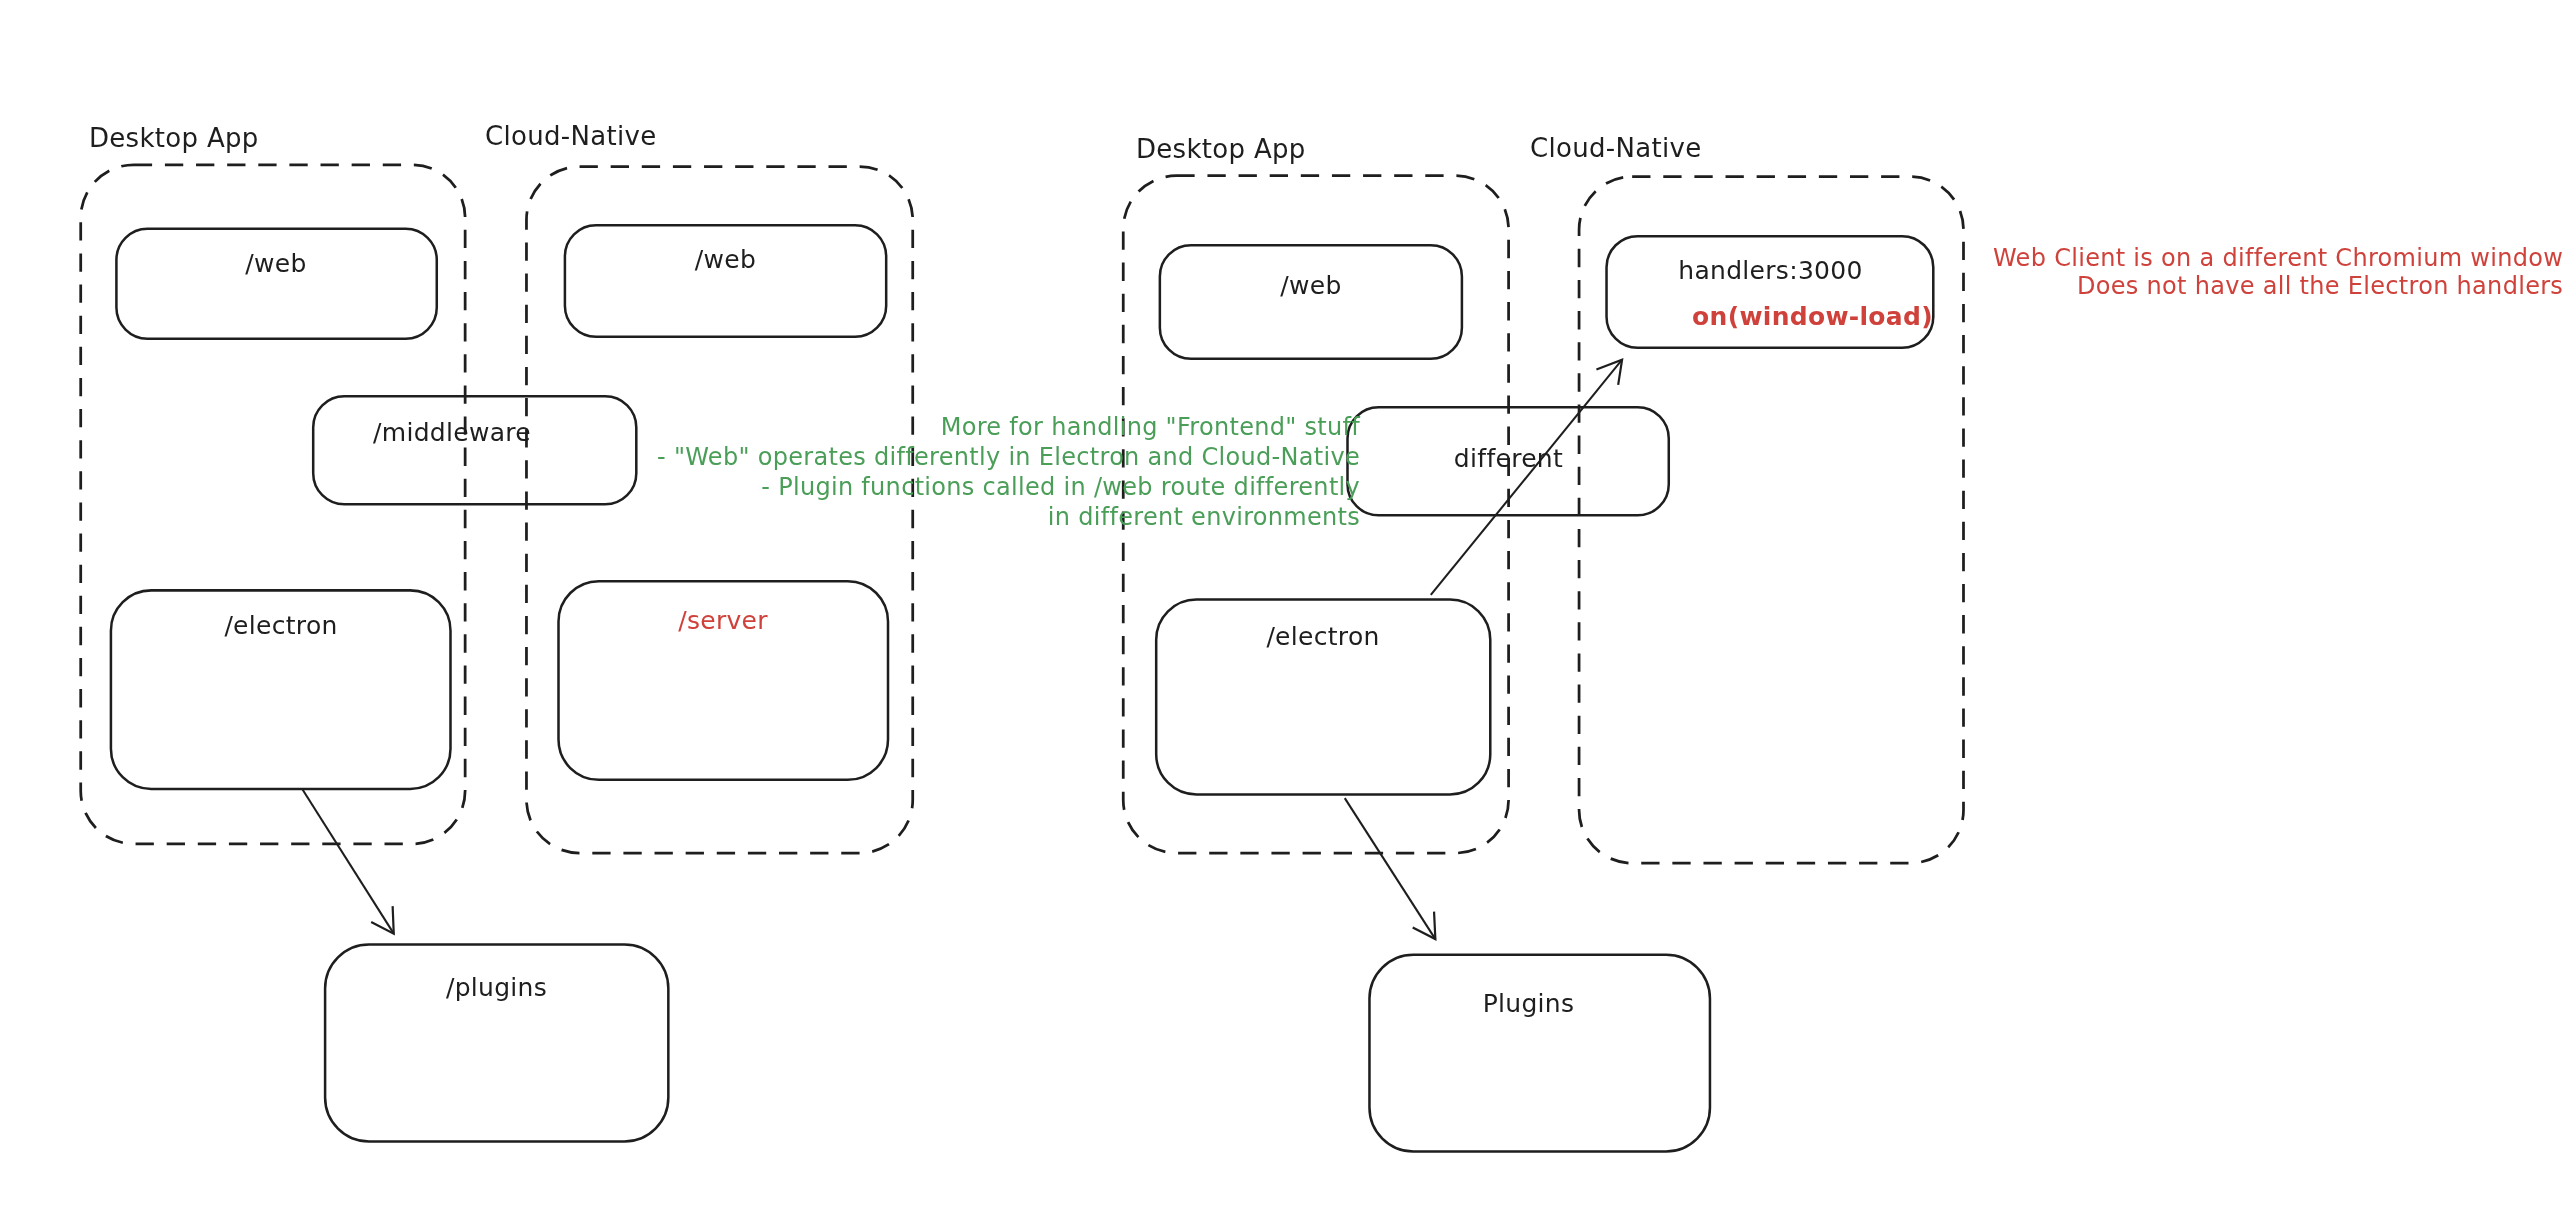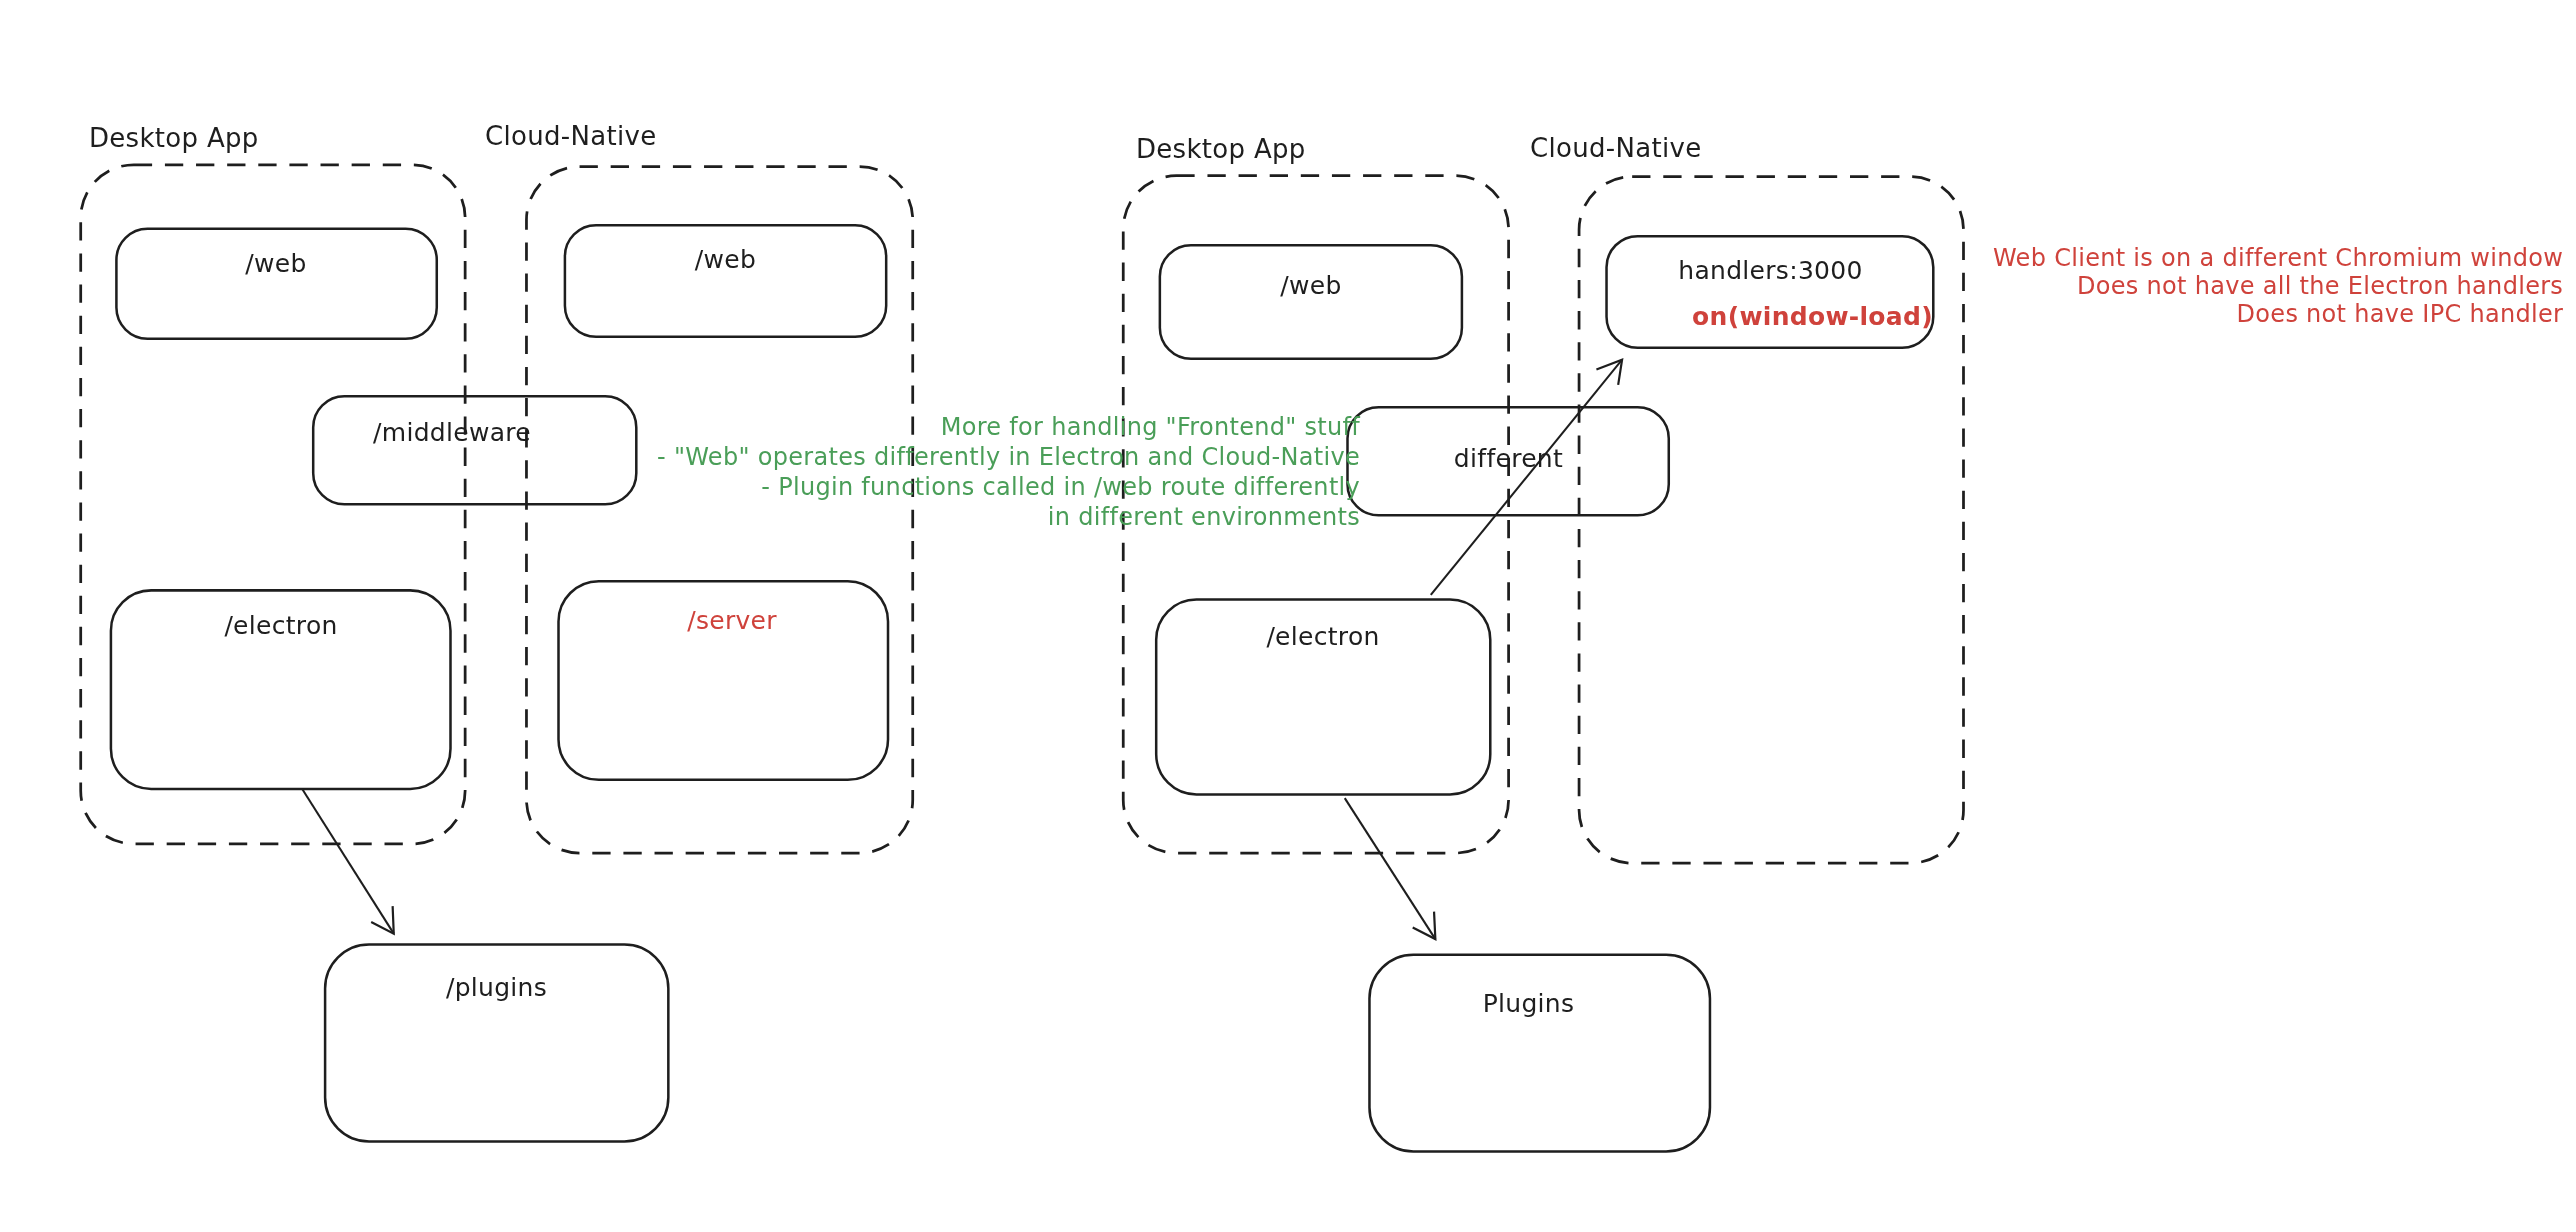--- a/index.html
+++ b/index.html
@@ -94,21 +94,21 @@
   <div class="txt glabel" style="left:485px; top:121px; width:366px;">Cloud-Native</div>
 
   <div class="txt nlabel" style="left:116px; top:249px; width:320px;">/web</div>
 
   <div class="txt nlabel" style="left:565px; top:245px; width:321px;">/web</div>
 
   <div class="txt nlabel" style="left:313px; top:418px; width:278px;">/middleware</div>
 
   <div class="txt nlabel" style="left:111px; top:611px; width:340px;">/electron</div>
 
-  <div class="txt nlabel red-text" style="left:558px; top:606px; width:330px;margin-left:9px;">/server</div>
+  <div class="txt nlabel red-text" style="left:558px; top:606px; width:330px;">/server</div>
 
   <div class="txt nlabel" style="left:325px; top:973px; width:343px;">/plugins</div>
 
   <div class="txt note green-note" style="left:657px; top:412px;">
     <div class="line">More for handling "Frontend" stuff</div>
     <div class="line">- "Web" operates differently in Electron and Cloud-Native</div>
     <div class="line">- Plugin functions called in /web route differently</div>
     <div class="line">in different environments</div>
   </div>
 
@@ -124,17 +124,16 @@
 
   <div class="txt nlabel" style="left:1348px; top:444px; width:321px;">different</div>
 
   <div class="txt nlabel" style="left:1156px; top:622px; width:334px;">/electron</div>
 
   <div class="txt nlabel" style="left:1369px; top:989px; width:319px;">Plugins</div>
 
   <div class="txt note red-note" style="left:1993px; top:244px;">
     <div class="line">Web Client is on a different Chromium window</div>
     <div class="line">Does not have all the Electron handlers</div>
-    <div class="line">Does not have IPC handler</div>
   </div>
 
 </div>
 
 
 </body></html>

